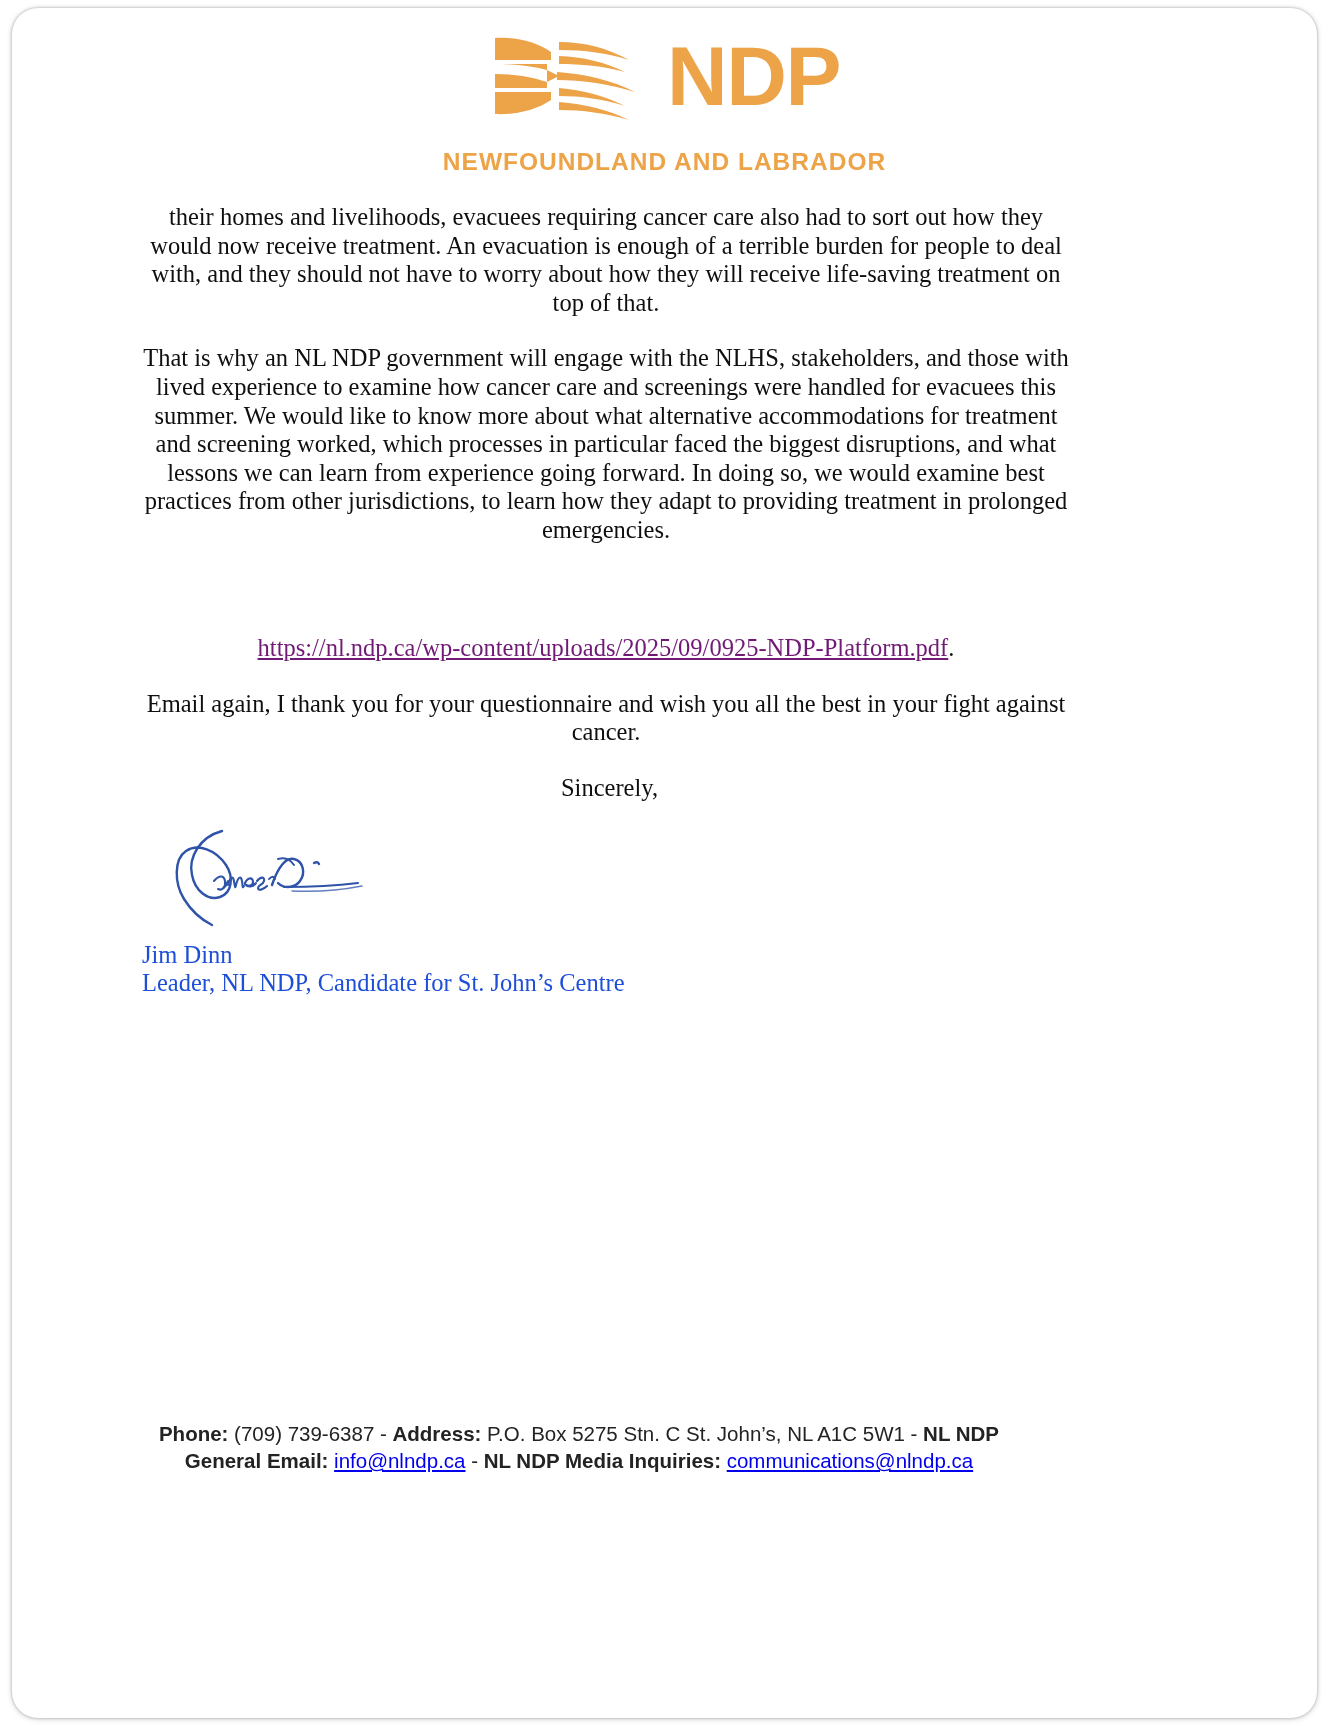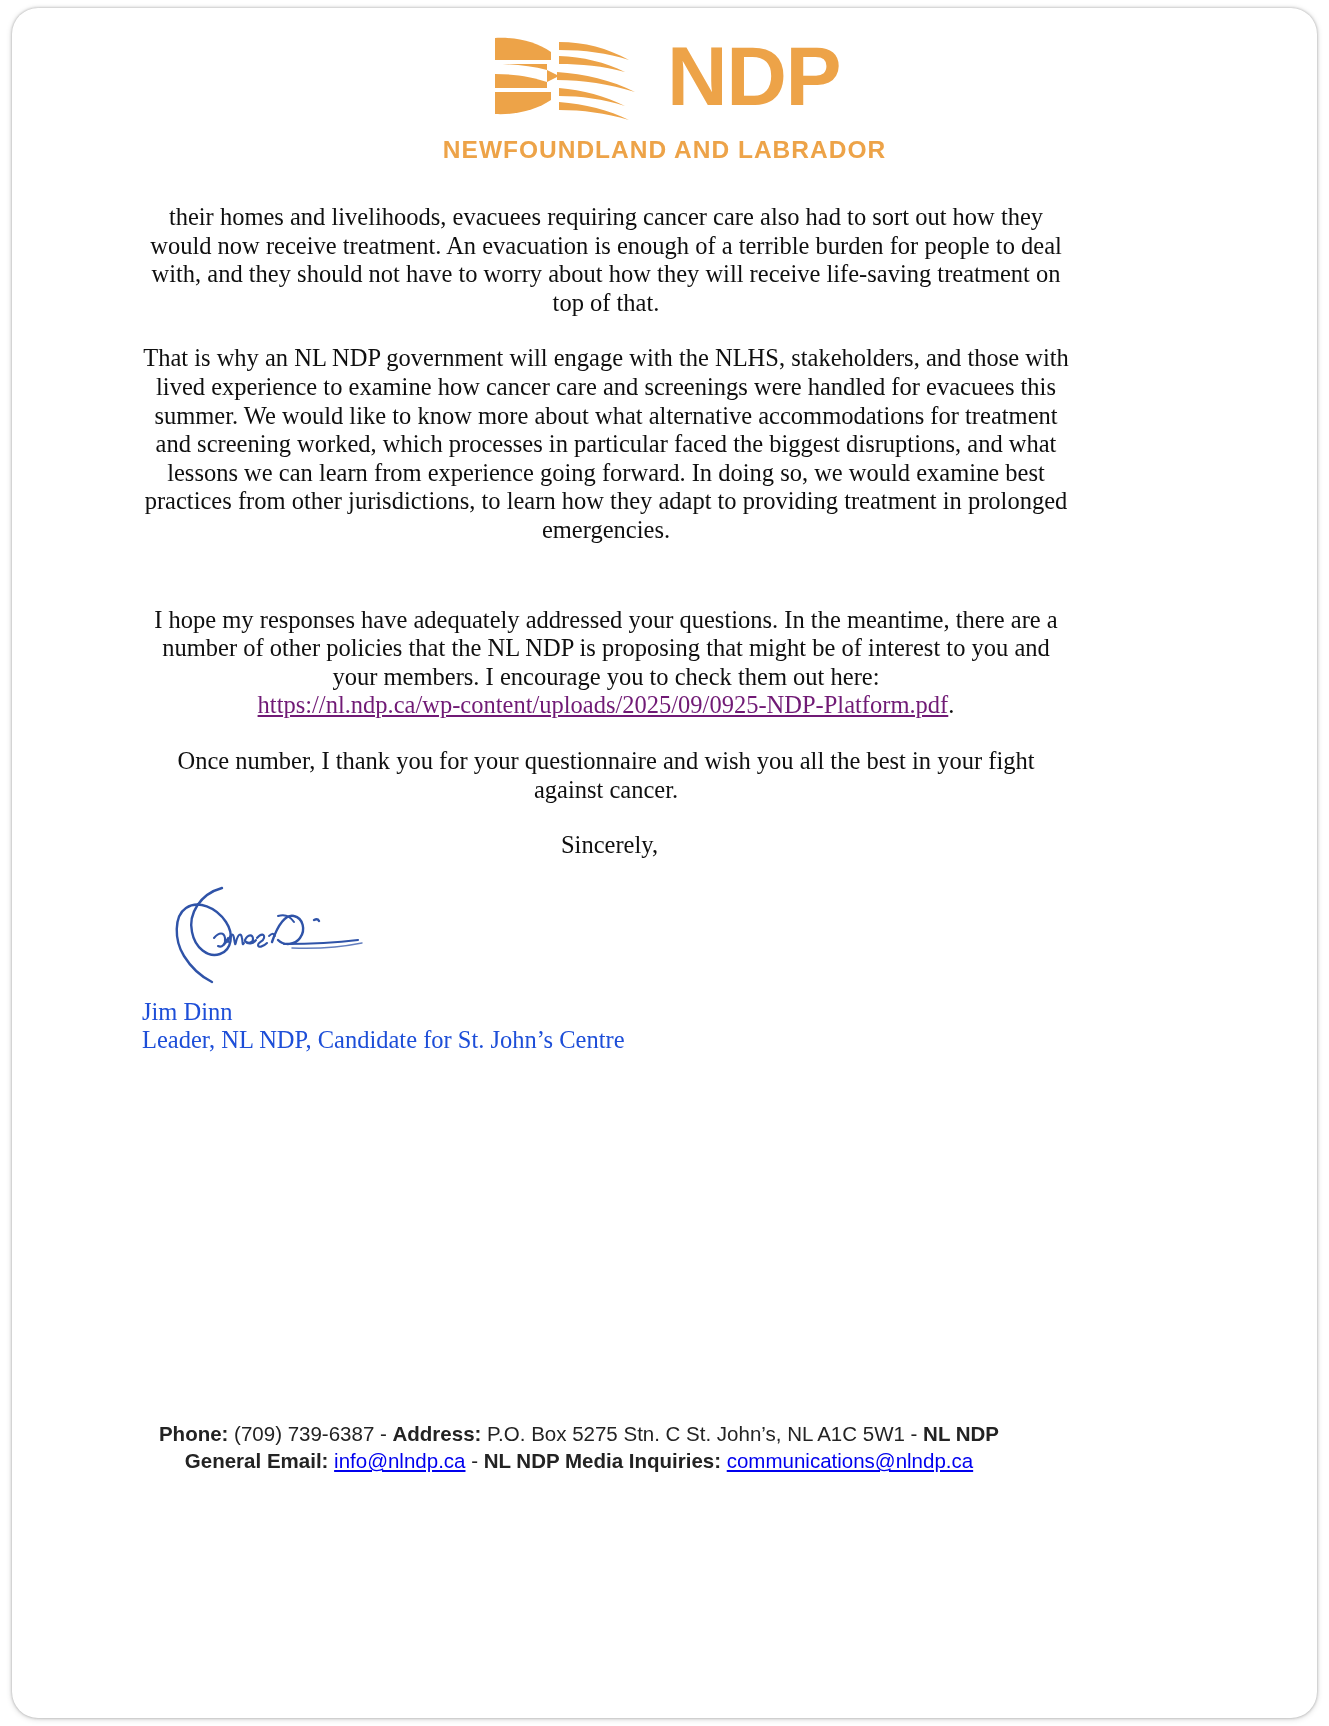--- a/index.html
+++ b/index.html
@@ -59,21 +59,21 @@
   }
   .logo-word {
     font-family: "Liberation Sans", sans-serif;
     font-weight: 700;
     font-size: 84px;
     line-height: 84px;
     letter-spacing: -1.5px;
     color: #eda348;
   }
   .logo-sub {
-    margin-top: 12px;
+    margin-top: 24px;
     font-family: "Liberation Sans", sans-serif;
     font-weight: 700;
     font-size: 24.5px;
     letter-spacing: 1.0px;
     color: #eda348;
   }
 
   
   .body-block {
     position: absolute;
@@ -174,24 +174,24 @@
   </div>
 
   <div class="body-block">
 
     <p class="para">their homes and livelihoods, evacuees requiring cancer care also had to sort out how they would now receive treatment. An evacuation is enough of a terrible burden for people to deal with, and they should not have to worry about how they will receive life-saving treatment on top of that.</p>
 
     <p class="para">That is why an NL NDP government will engage with the NLHS, stakeholders, and those with lived experience to examine how cancer care and screenings were handled for evacuees this summer. We would like to know more about what alternative accommodations for treatment and screening worked, which processes in particular faced the biggest disruptions, and what lessons we can learn from experience going forward. In doing so, we would examine best practices from other jurisdictions, to learn how they adapt to providing treatment in prolonged emergencies.</p>
 
     <div class="gap-lg"></div>
 
-    <p class="para"><span>I hope my responses have adequately addressed your questions. In the meantime, there are a number of other policies that the NL NDP is proposing that might be of interest to you and your members. I encourage you to check them out here:</span>
+    <p class="para">
       <br><a class="doc-link" href="#" style="color: #701a75;">https://nl.ndp.ca/wp-content/uploads/2025/09/0925-NDP-Platform.pdf</a><span>.</span></p>
 
-    <p class="para">Once number, I thank you for your questionnaire and wish you all the best in your fight against cancer.</p>
+    <p class="para">Email again, I thank you for your questionnaire and wish you all the best in your fight against cancer.</p>
 
     <p class="para tight">Sincerely,</p>
 
     <div class="sig-wrap">
       <span>
         <svg class="sig-svg" viewBox="0 0 250 118" xmlns="http://www.w3.org/2000/svg" aria-hidden="true">
           <g fill="none" stroke="#2f53a8" stroke-linecap="round" stroke-linejoin="round">
 
             <path d="M56,18 C34,24 22,44 26,62 C29,78 42,88 54,84 C66,80 68,64 60,52 C50,37 32,30 20,38 C8,46 8,70 18,86 C26,99 38,108 46,112" stroke-width="2.4"></path>
 

